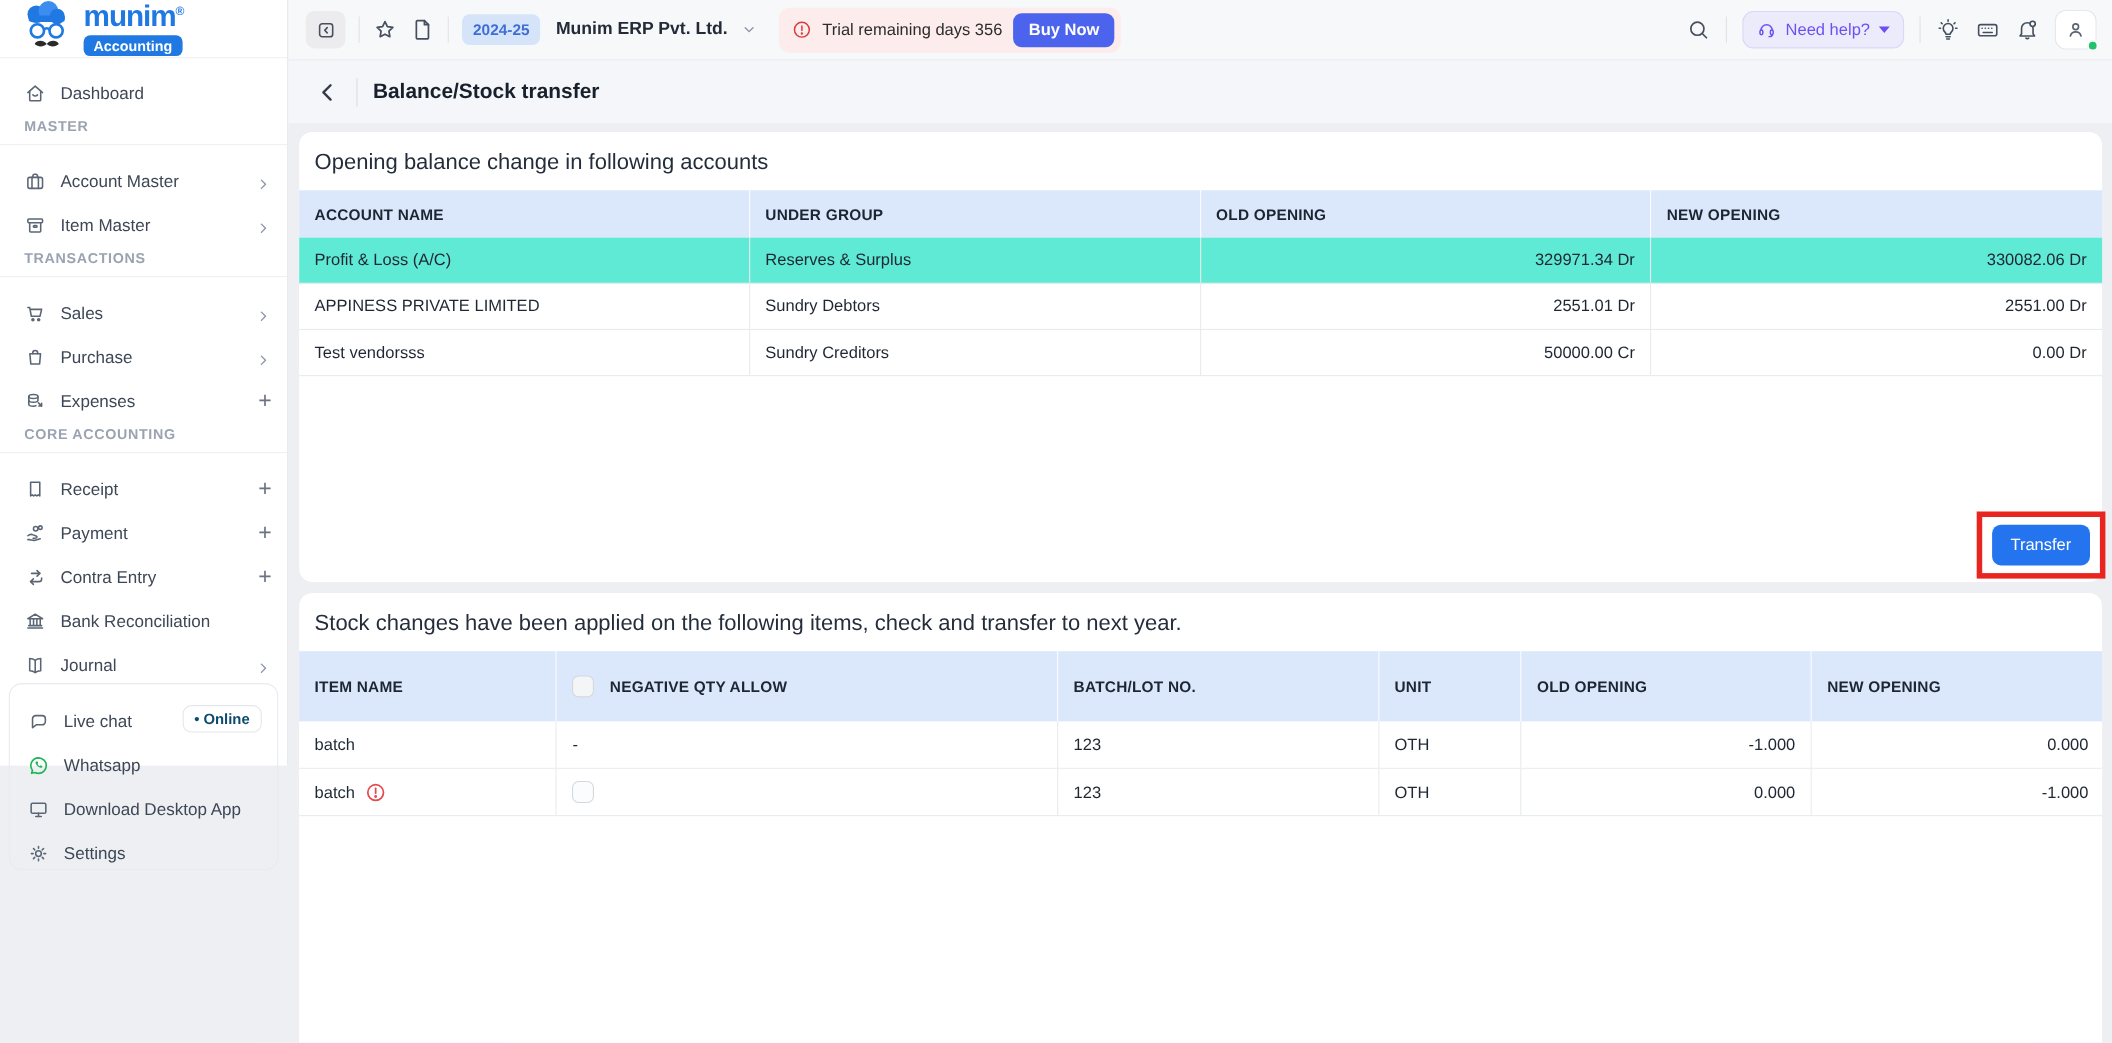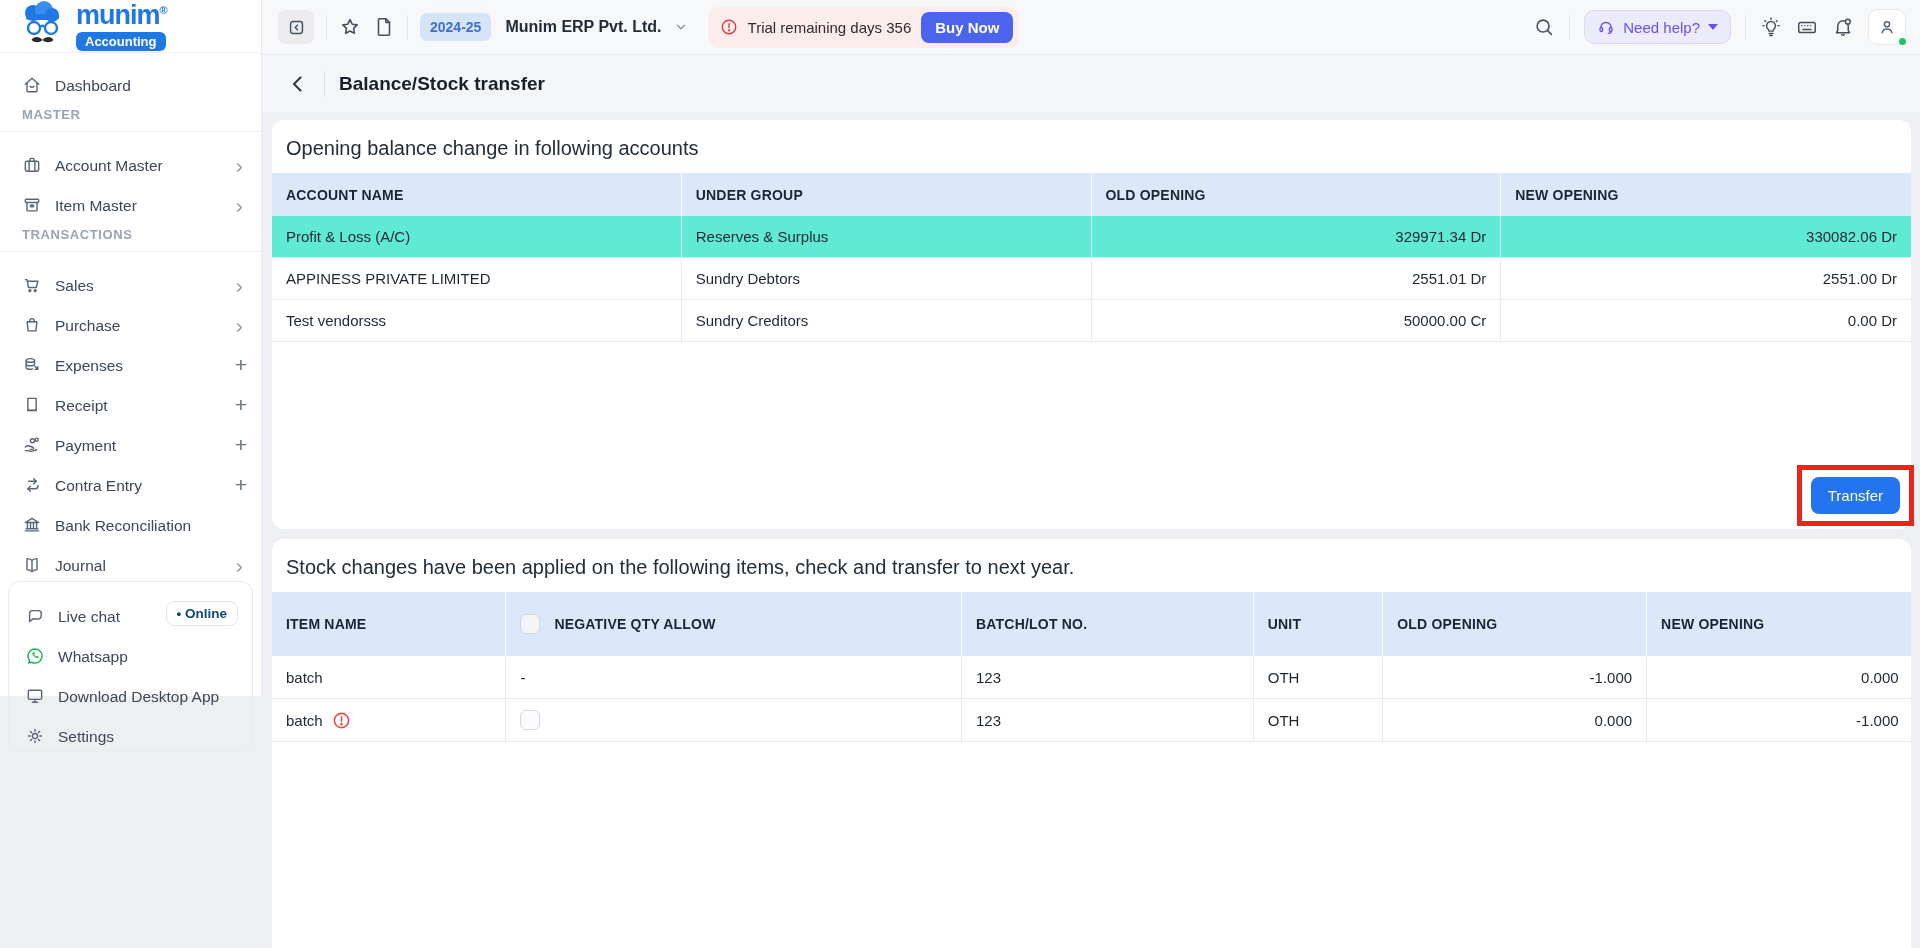--- a/index.html
+++ b/index.html
@@ -192,20 +192,21 @@
         <svg viewBox="0 0 24 24" fill="none" stroke="currentColor" stroke-width="1.7" stroke-linecap="round" stroke-linejoin="round">
             <ellipse cx="10" cy="6.5" rx="5" ry="2.2"></ellipse>
             <path d="M5 6.5v4.2c0 1.2 2.2 2.2 5 2.2s5-1 5-2.2V6.5"></path>
             <path d="M5 10.7v4.2c0 1.2 2.2 2.2 5 2.2 1 0 2-.1 2.8-.4"></path>
             <path d="M15.5 13.5l3.5 3.5m0-3v3h-3"></path>
           </svg>
         <span>Expenses</span>
         <span class="plus">+</span>
       </div>
 
+      <div class="sec">CORE ACCOUNTING</div>
 
       <div class="si">
         <svg viewBox="0 0 24 24" fill="none" stroke="currentColor" stroke-width="1.7" stroke-linecap="round" stroke-linejoin="round">
             <path d="M7 4h10v15l-1.7-1.2-1.6 1.2-1.7-1.2-1.7 1.2-1.6-1.2L7 19V4z"></path>
           </svg>
         <span>Receipt</span>
         <span class="plus">+</span>
       </div>
 
       <div class="si">

